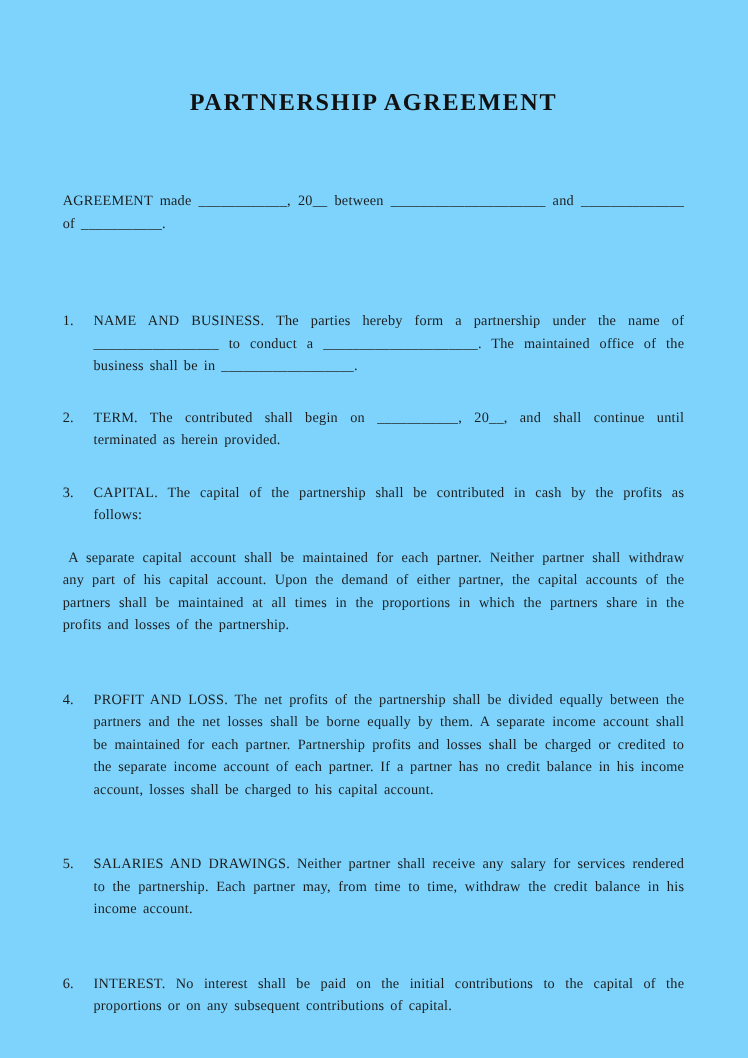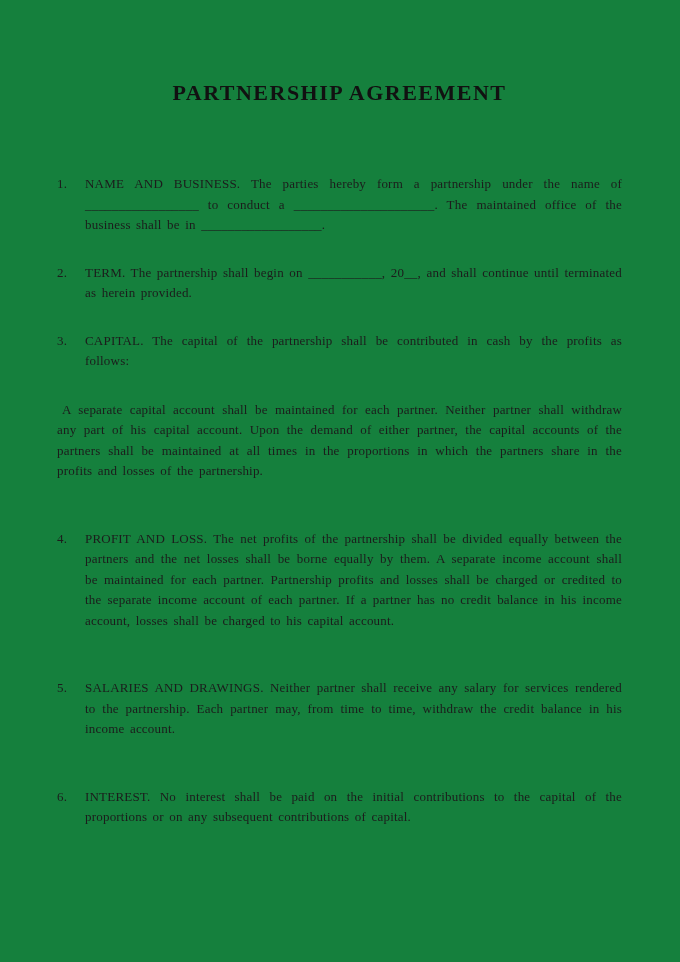--- a/index.html
+++ b/index.html
@@ -1,20 +1,20 @@
 <!DOCTYPE html>
 <html><head>
 <meta charset="utf-8">
 <style>
   * { margin: 0; padding: 0; box-sizing: border-box; }
   html, body { background: #ffffff; }
   .page {
     width: 680px;
     height: 962px;
-    background: #15803d;
+    background: #7dd3fc;
     color: #1c1c1c;
     font-family: "Liberation Serif", "DejaVu Serif", serif;
     padding: 80px 58px 0 57px;
     overflow: hidden;
   }
   .doc-title {
     text-align: center;
     font-size: 22px;
     font-weight: bold;
     letter-spacing: 1.5px;
@@ -48,38 +48,39 @@
     font-size: 13px;
     line-height: 20.5px;
     text-align: justify;
     letter-spacing: 0.2px;
     word-spacing: 2px;
     text-indent: 5px;
   }
   .mt-lg { margin-top: 68px; }
   .mt-md { margin-top: 47px; }
   .mt-sm { margin-top: 27px; }
-  .mt-para { margin-top: 28px; }
+  .mt-para { margin-top: 18px; }
 </style>
 </head>
 <body>
 
 <div class="page">
 
   <h1 class="doc-title">PARTNERSHIP AGREEMENT</h1>
 
+  <p class="intro">AGREEMENT  made  ____________,  20__  between  _____________________  and  ______________  of  ___________.</p>
 
   <div class="section mt-lg">
     <span class="num">1.</span>
     <div class="sec-text">NAME AND BUSINESS.  The parties hereby form a partnership under the name of _________________ to conduct a _____________________.  The maintained office of the business shall be in __________________.</div>
   </div>
 
   <div class="section mt-sm">
     <span class="num">2.</span>
-    <div class="sec-text">TERM.  The partnership shall begin on ___________, 20__, and shall continue until terminated as herein provided.</div>
+    <div class="sec-text">TERM.  The contributed shall begin on ___________, 20__, and shall continue until terminated as herein provided.</div>
   </div>
 
   <div class="section mt-sm">
     <span class="num">3.</span>
     <div class="sec-text">CAPITAL.  The capital of the partnership shall be contributed in cash by the profits as follows:</div>
   </div>
 
   <p class="plain-para mt-para">A separate capital account shall be maintained for each partner.  Neither partner shall withdraw any part of his capital account.  Upon the demand of either partner, the capital accounts of the partners shall be maintained at all times in the proportions in which the partners share in the profits and losses of the partnership.</p>
 
   <div class="section mt-md">

